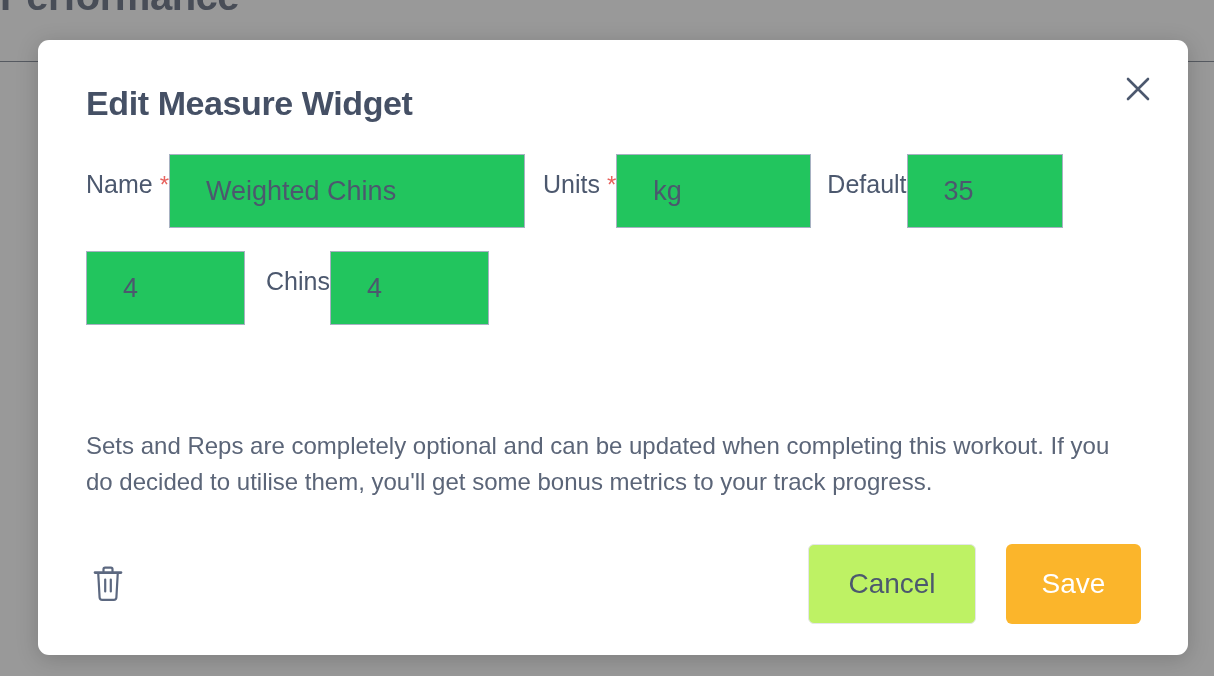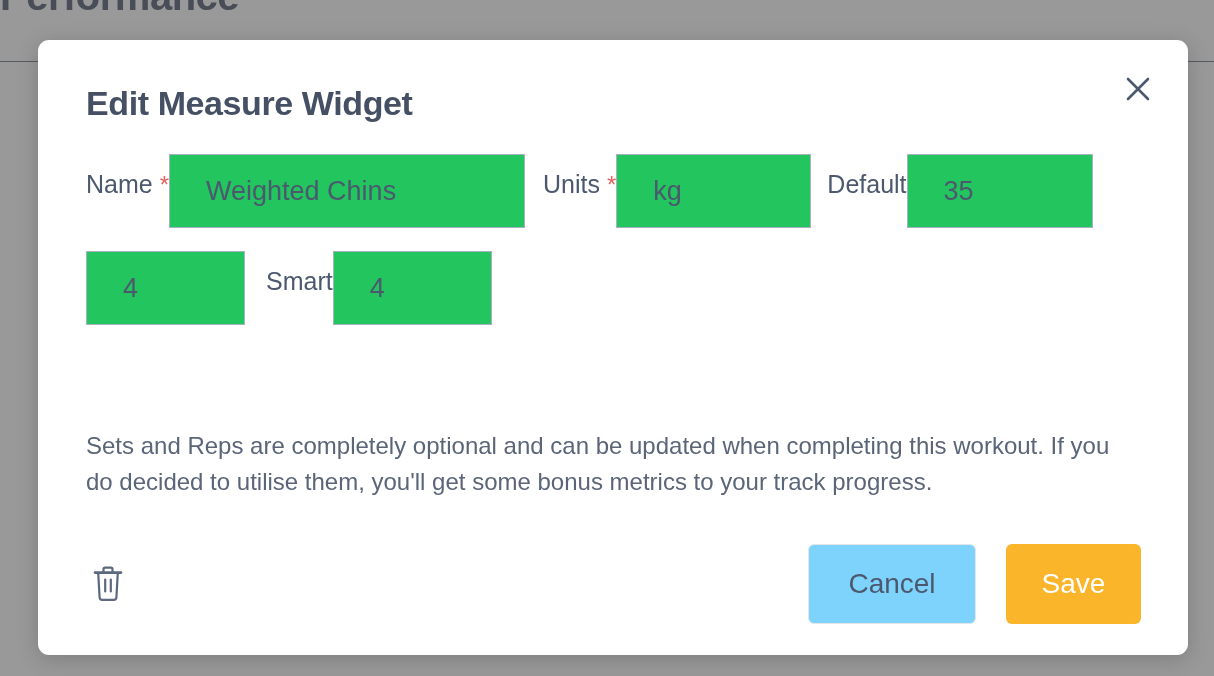--- a/index.html
+++ b/index.html
@@ -119,21 +119,21 @@
     background: #22c55e;
     font-family: "Liberation Sans", sans-serif;
     font-size: 27px;
     color: #4c586e;
     padding: 0 12px 0 36px;
     outline: none;
     border-radius: 0;
   }
   .w-name    { width: 356px; }
   .w-units   { width: 195px; }
-  .w-default { width: 186px; }
+  .w-default { width: 156px; }
   .w-small   { width: 159px; }
 
   .info-icon {
     display: inline-flex;
     margin-left: 16px;
     cursor: pointer;
   }
 
   .check-box {
     width: 41px;
@@ -193,21 +193,21 @@
     font-family: "Liberation Sans", sans-serif;
     font-size: 28px;
     display: flex;
     align-items: center;
     justify-content: center;
     cursor: pointer;
     border: none;
   }
   .btn-cancel {
     width: 168px;
-    background: #7dd3fc;
+    background: #bef264;
     border: 1px solid #e4e6e9;
     color: #4c586e;
   }
   .btn-save {
     width: 135px;
     background: #fbb52b;
     color: #ffffff;
     margin-left: 30px;
   }
 </style>
@@ -268,21 +268,21 @@
 
     <div class="field-row">
 
       <div class="field">
         <input class="text-input w-small" type="text" value="4" style="">
       </div>
 
       <div class="gap-21"></div>
 
       <div class="field">
-        <div class="field-label">Smart</div>
+        <div class="field-label">Chins</div>
         <input class="text-input w-small" type="text" value="4" style="">
       </div>
 
     </div>
 
   </div>
 
   <div class="help-text">Sets and Reps are completely optional and can be updated when completing this workout. If you do decided to utilise them, you'll get some bonus metrics to your track progress.</div>
 
   <div class="modal-footer">

